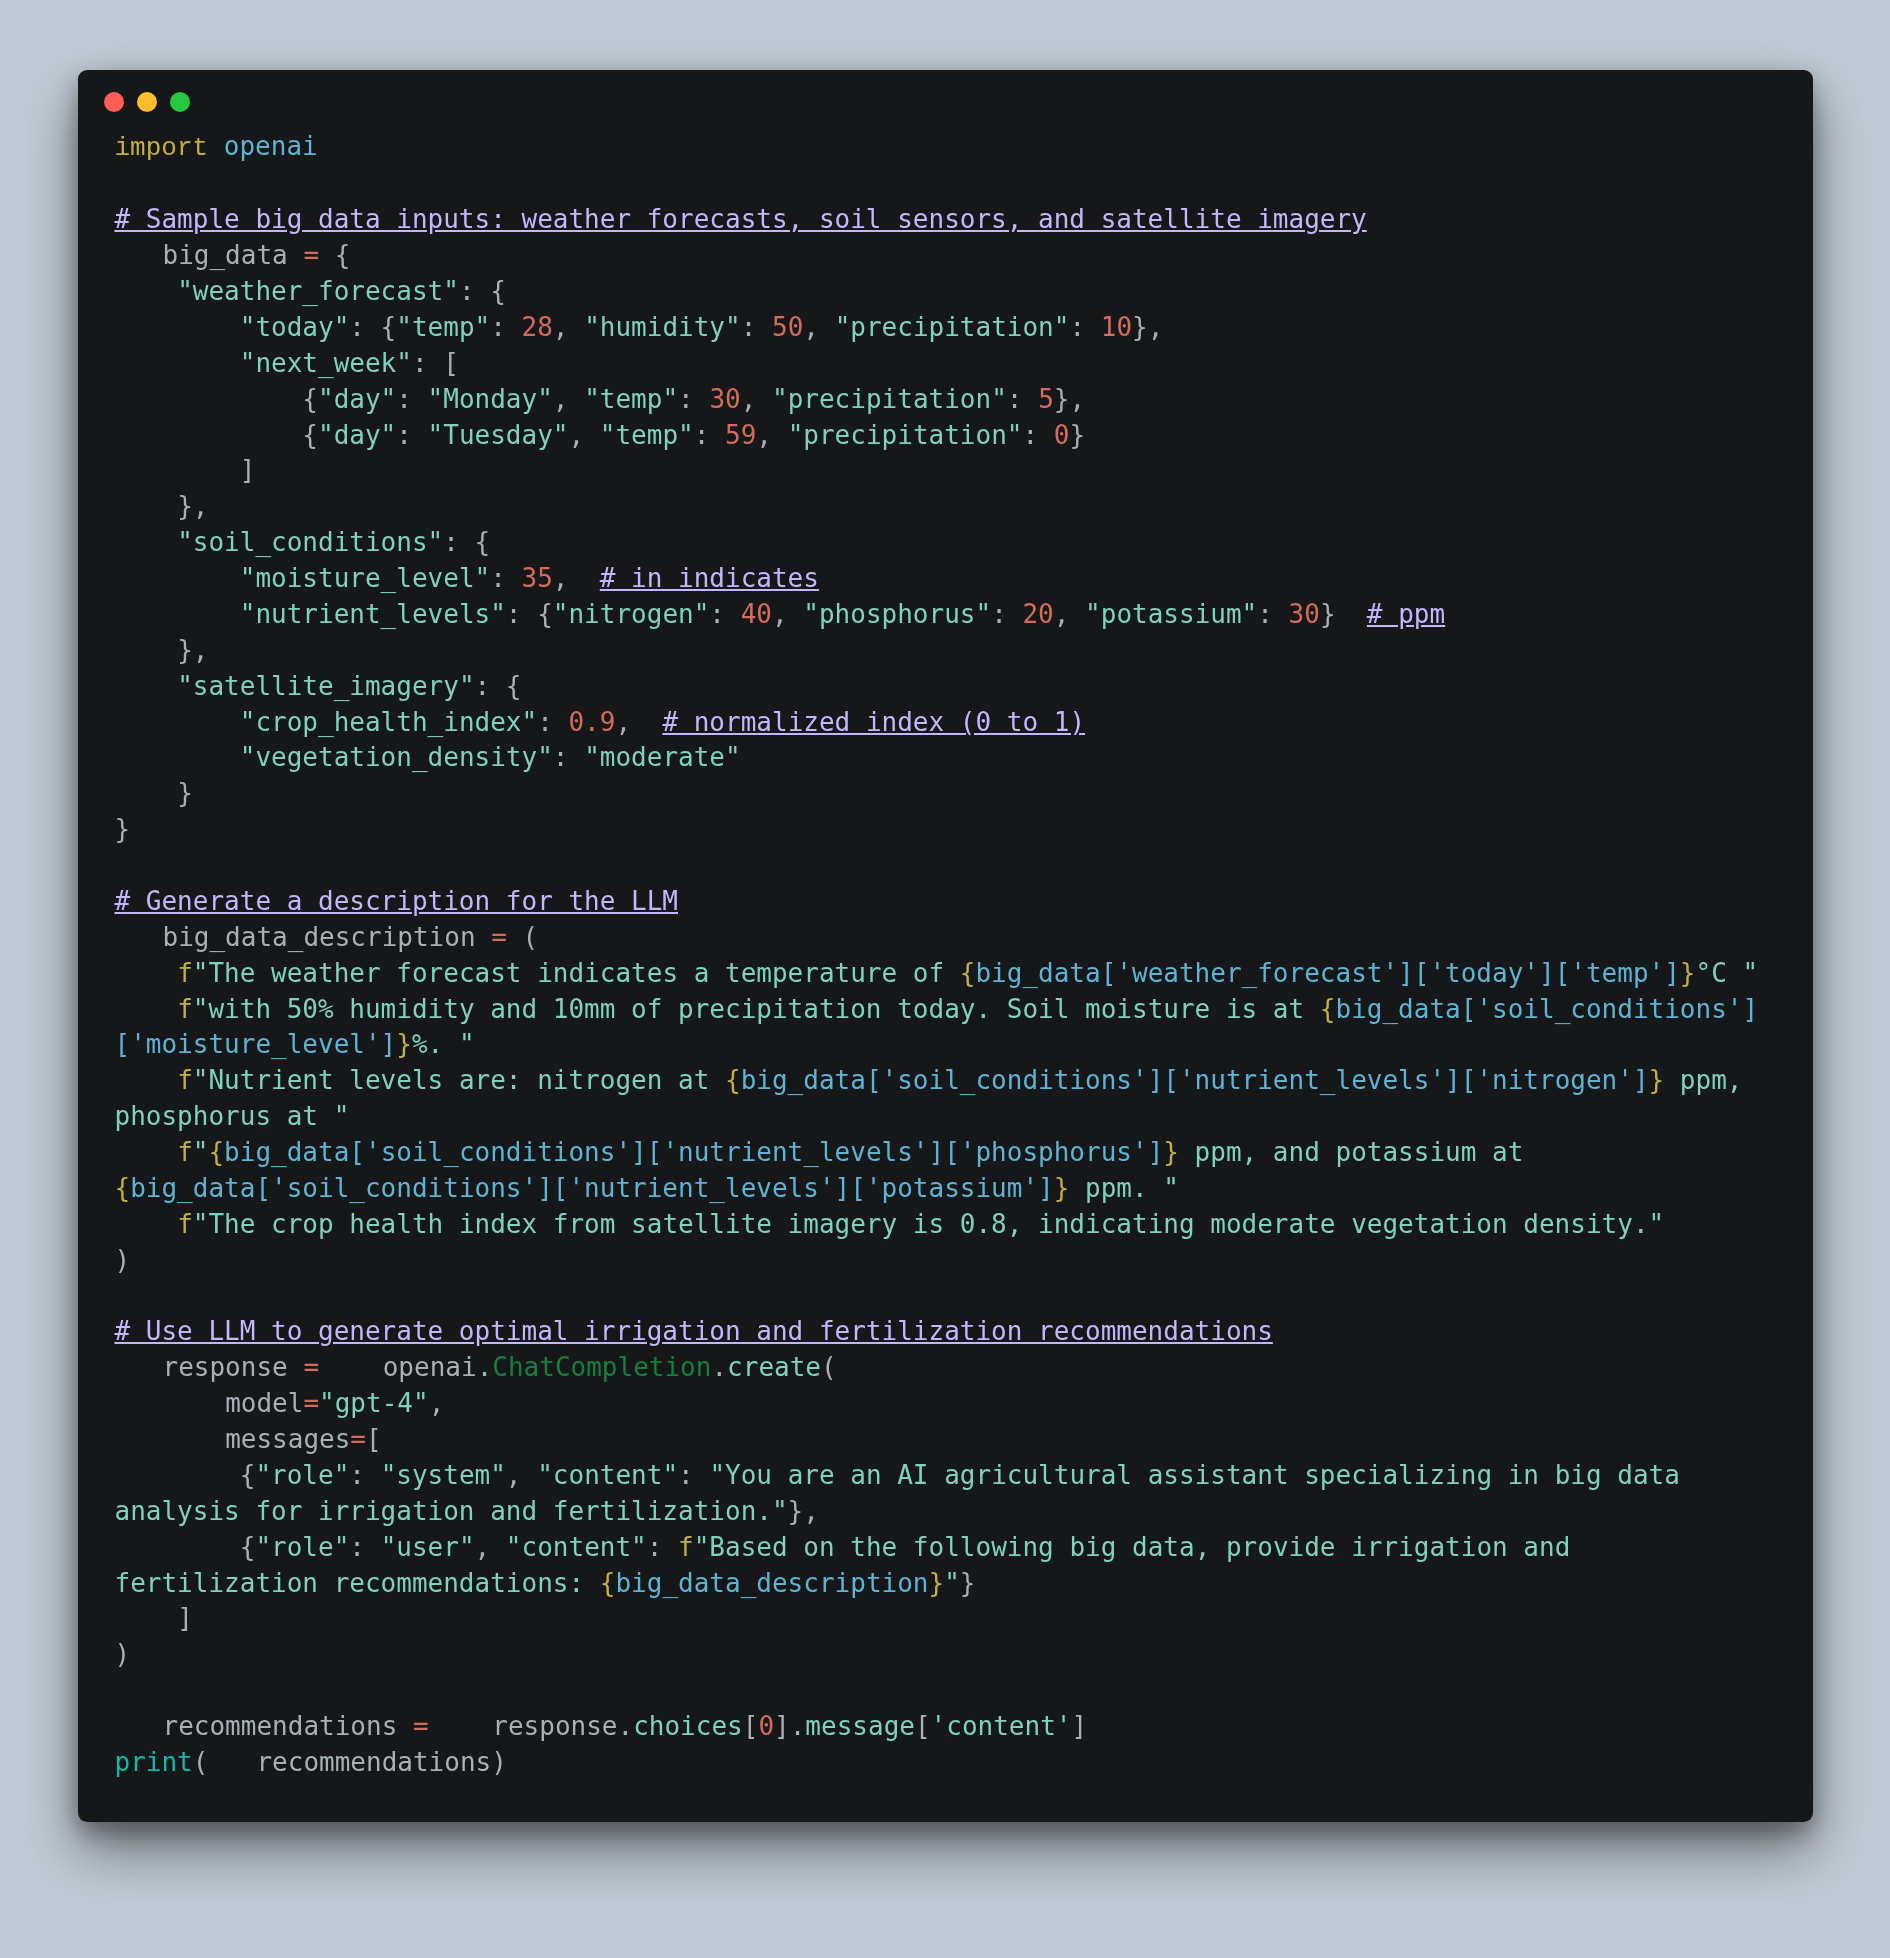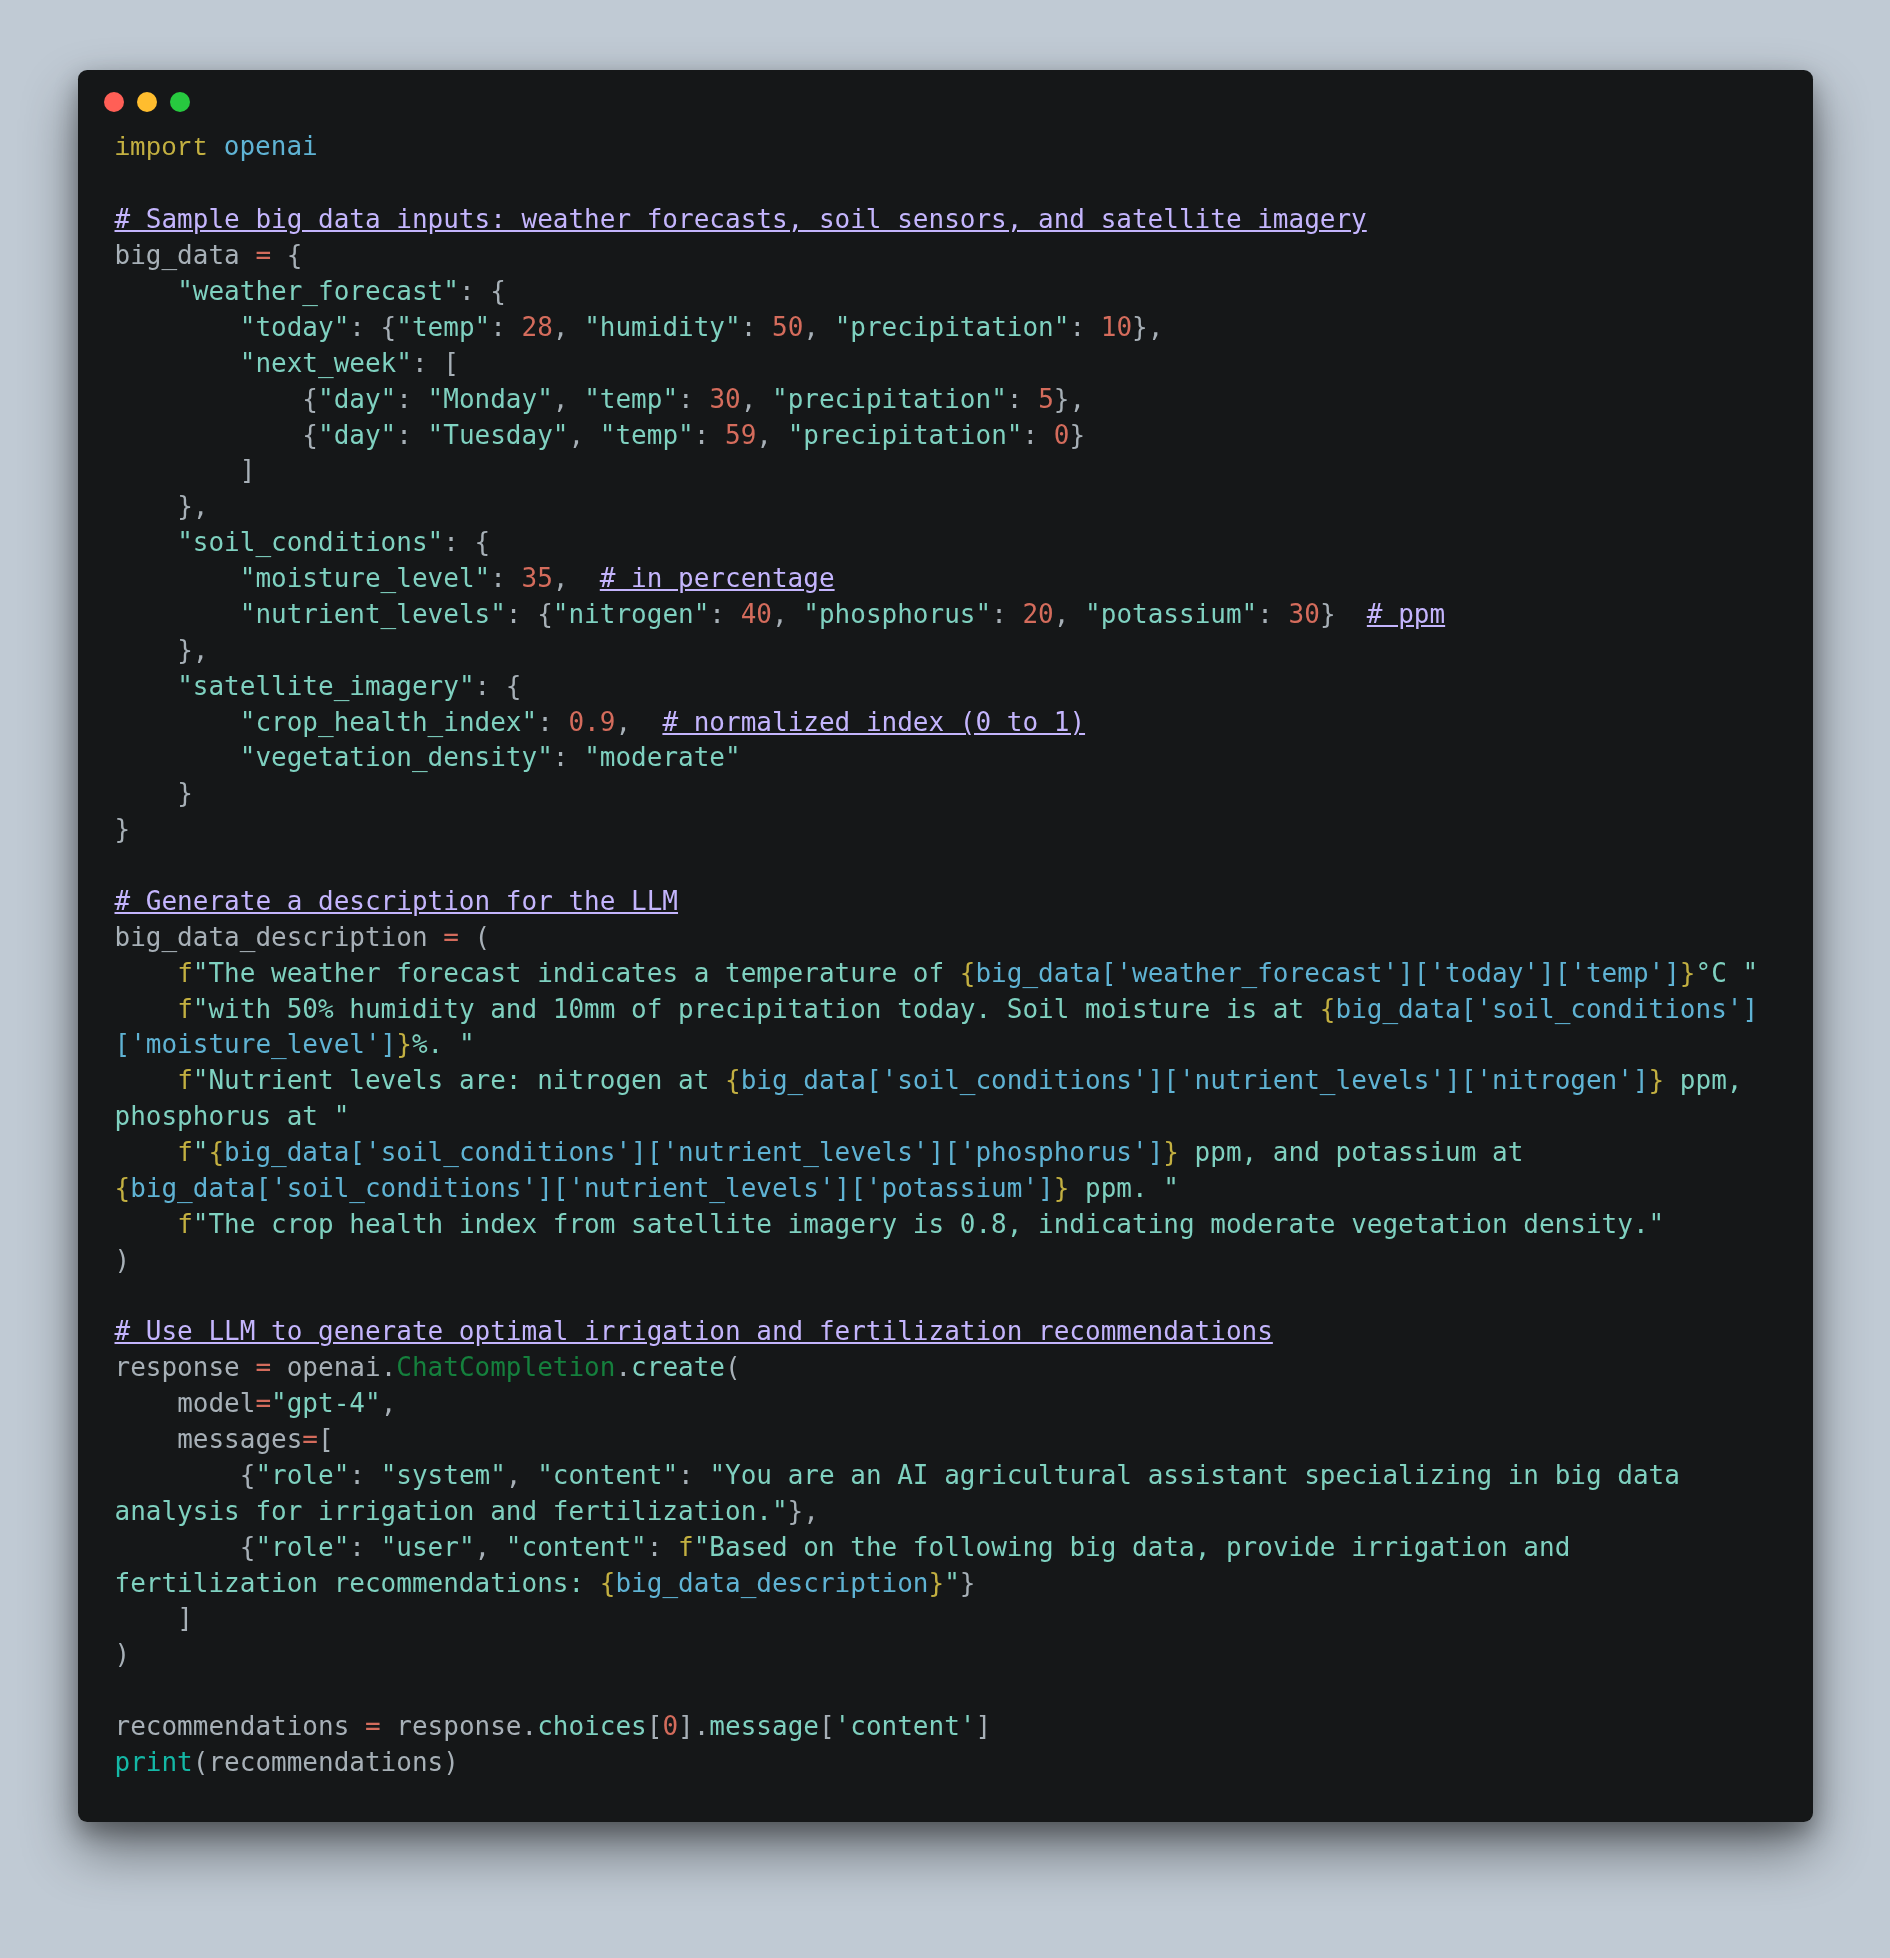--- a/index.html
+++ b/index.html
@@ -39,21 +39,21 @@
     color: #a7b0b7;
     font-size: 26px;
     line-height: 1.38;
     white-space: pre-wrap;
     word-wrap: break-word;
     font-family: ui-monospace, "SF Mono", Menlo, Consolas, monospace;
   }
   .kw    { color: #c3b041; font-family: Liberation Mono, monospace; }           
   .mod   { color: #5fb3d4; }           
   .cmt   { color: #c4b5fd; text-decoration: underline; }           
-  .name  { color: #a7b0b7; }           
+  .name  { color: #a7b0b7; margin-left: 48px; }           
   .key   { color: #7fd1c0; }           
   .num   { color: #d46c5c; }           
   .op    { color: #d46c5c; }           
   .pun   { color: #a7b0b7; }           
   .fstr  { color: #7fd1c0; }           
   .fpre  { color: #c3b041; }           
   .call  { color: #15803d; }           
   .prop  { color: #7fd1c0; }           
   .fn    { color: #14b8a6; }           
   .br    { color: #c3b041; }           
@@ -73,21 +73,21 @@
 <span class="cmt"># Sample big data inputs: weather forecasts, soil sensors, and satellite imagery</span>
 <span class="name">big_data </span><span class="op">=</span><span class="pun"> {</span>
     <span class="key">"weather_forecast"</span><span class="pun">: {</span>
         <span class="key">"today"</span><span class="pun">: {</span><span class="key">"temp"</span><span class="pun">: </span><span class="num">28</span><span class="pun">, </span><span class="key">"humidity"</span><span class="pun">: </span><span class="num">50</span><span class="pun">, </span><span class="key">"precipitation"</span><span class="pun">: </span><span class="num">10</span><span class="pun">},</span>
         <span class="key">"next_week"</span><span class="pun">: [</span>
             <span class="pun">{</span><span class="key">"day"</span><span class="pun">: </span><span class="key">"Monday"</span><span class="pun">, </span><span class="key">"temp"</span><span class="pun">: </span><span class="num">30</span><span class="pun">, </span><span class="key">"precipitation"</span><span class="pun">: </span><span class="num">5</span><span class="pun">},</span>
             <span class="pun">{</span><span class="key">"day"</span><span class="pun">: </span><span class="key">"Tuesday"</span><span class="pun">, </span><span class="key">"temp"</span><span class="pun">: </span><span class="num">59</span><span class="pun">, </span><span class="key">"precipitation"</span><span class="pun">: </span><span class="num">0</span><span class="pun">}</span>
         <span class="pun">]</span>
     <span class="pun">},</span>
     <span class="key">"soil_conditions"</span><span class="pun">: {</span>
-        <span class="key">"moisture_level"</span><span class="pun">: </span><span class="num">35</span><span class="pun">,  </span><span class="cmt"># in percentage</span>
+        <span class="key">"moisture_level"</span><span class="pun">: </span><span class="num">35</span><span class="pun">,  </span><span class="cmt"># in indicates</span>
         <span class="key">"nutrient_levels"</span><span class="pun">: {</span><span class="key">"nitrogen"</span><span class="pun">: </span><span class="num">40</span><span class="pun">, </span><span class="key">"phosphorus"</span><span class="pun">: </span><span class="num">20</span><span class="pun">, </span><span class="key">"potassium"</span><span class="pun">: </span><span class="num">30</span><span class="pun">}  </span><span class="cmt"># ppm</span>
     <span class="pun">},</span>
     <span class="key">"satellite_imagery"</span><span class="pun">: {</span>
         <span class="key">"crop_health_index"</span><span class="pun">: </span><span class="num">0.9</span><span class="pun">,  </span><span class="cmt"># normalized index (0 to 1)</span>
         <span class="key">"vegetation_density"</span><span class="pun">: </span><span class="key">"moderate"</span>
     <span class="pun">}</span>
 <span class="pun">}</span>
 
 <span class="cmt"># Generate a description for the LLM</span>
 <span class="name">big_data_description </span><span class="op">=</span><span class="pun"> (</span>

